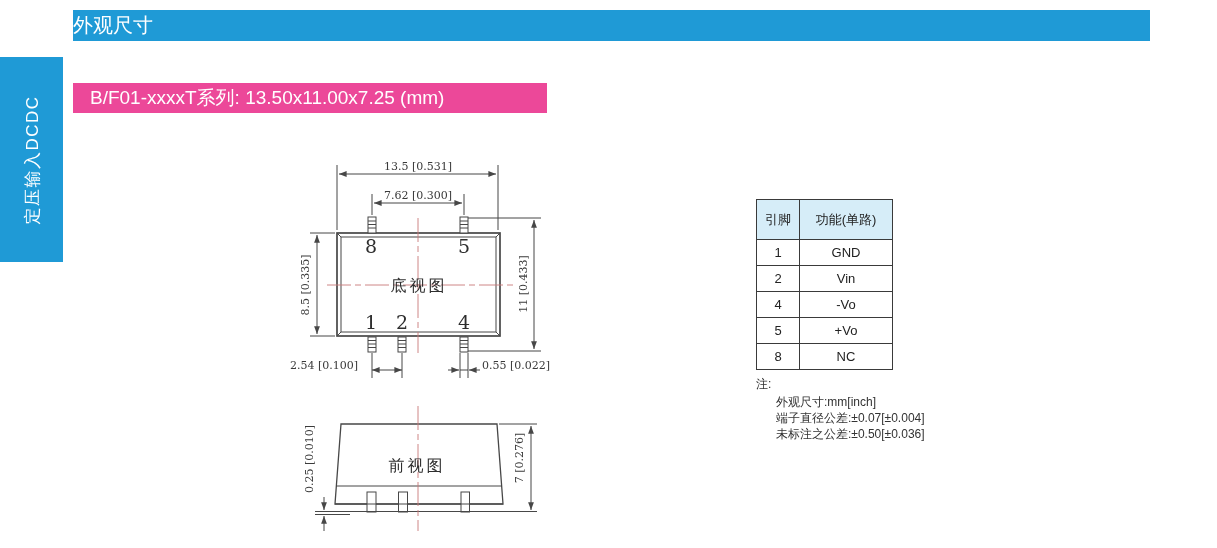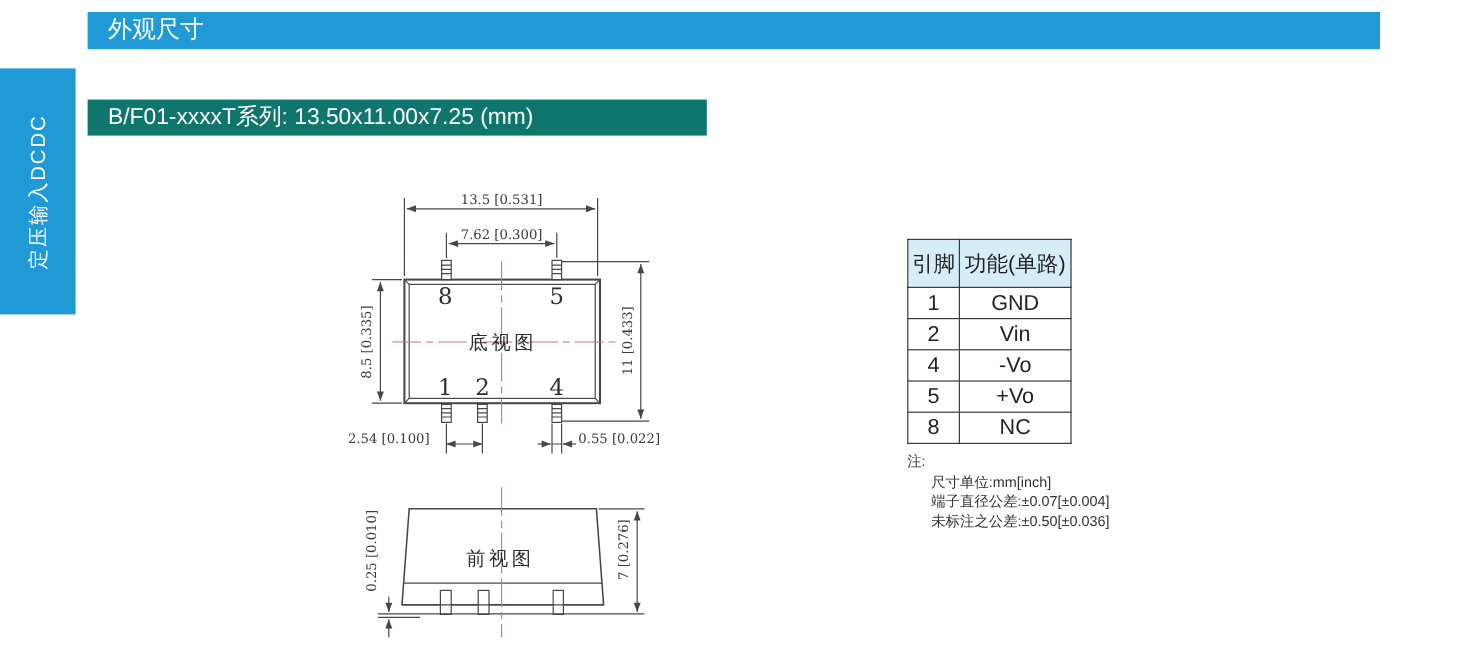--- a/index.html
+++ b/index.html
@@ -8,52 +8,52 @@
     width:1217px;height:548px;
     background:#ffffff;
     overflow:hidden;
     font-family:"Liberation Sans","DejaVu Sans",sans-serif;
     color:#2e2e2e;
   }
   
   .header-bar{
     position:absolute;left:73px;top:10px;width:1077px;height:31px;
     background:#1f9ad6;color:#fff;
-    font-size:20px;line-height:31px;padding-left:17px;box-sizing:border-box;
+    font-size:20px;line-height:31px;box-sizing:border-box;
   }
   .sidebar{
     position:absolute;left:0;top:57px;width:63px;height:205px;
     background:#1f9ad6;
   }
   .sidebar-label{
     position:absolute;left:50%;top:50%;
     transform:translate(-50%,-50%) rotate(-90deg);
     white-space:nowrap;color:#fff;font-size:17px;letter-spacing:1.5px;
   }
   .title-bar{
-    position:absolute;left:73px;top:83px;width:516px;height:30px;
-    background:#0f766e;color:#fff;
+    position:absolute;left:73px;top:83px;width:474px;height:30px;
+    background:#ec4899;color:#fff;
     font-size:19px;line-height:30px;padding-left:17px;box-sizing:border-box;
   }
   
   .drawing{position:absolute;left:280px;top:140px;width:290px;height:408px;}
   .ln{stroke:#474747;stroke-width:1;fill:none;}
   .thick{stroke-width:1.7;}
   .mid{stroke-width:1.3;}
   .cl{stroke:#c87878;stroke-width:0.9;fill:none;stroke-dasharray:24 4 6 4;}
   .whitefill{fill:#ffffff;stroke:#474747;stroke-width:1;}
   .dim{font-family:"DejaVu Serif","Liberation Serif",serif;font-size:11px;fill:#3a3a3a;text-anchor:middle;}
   .pinnum{font-family:"DejaVu Serif","Liberation Serif",serif;font-size:19px;fill:#2e2e2e;text-anchor:middle;}
   .viewlabel{font-family:"DejaVu Serif","Liberation Serif",serif;font-size:16px;letter-spacing:3px;fill:#2e2e2e;text-anchor:middle;}
   
   .pin-table{position:absolute;left:756px;top:199px;}
   .pin-table table{border-collapse:collapse;border:1.5px solid #3a3a3a;}
   .pin-table th,.pin-table td{
     border:1px solid #3a3a3a;text-align:center;vertical-align:middle;
-    font-size:18px;color:#222;
+    font-size:13px;color:#222;
   }
   .pin-table th{background:#d6edf8;height:37px;font-weight:normal;}
   .pin-table th:first-child,.pin-table td:first-child{width:40px;}
   .pin-table th:last-child,.pin-table td:last-child{width:90px;}
   .pin-table td{height:23px;}
   
   .notes{position:absolute;left:756px;top:376px;font-size:12px;color:#333;}
   .notes-label{margin:0 0 1px 0;}
   .note-line{margin-left:20px;line-height:16px;}
 </style>
@@ -195,16 +195,16 @@
       <tr>
         <td>8</td>
         <td>NC</td>
       </tr>
     </tbody>
   </table>
 </div>
 
 <div class="notes">
   <div class="notes-label">注:</div>
-  <div class="note-line">尺寸单位:mm[inch]</div>
+  <div class="note-line">外观尺寸:mm[inch]</div>
   <div class="note-line">端子直径公差:±0.07[±0.004]</div>
   <div class="note-line">未标注之公差:±0.50[±0.036]</div>
 </div>
 
 </body></html>

